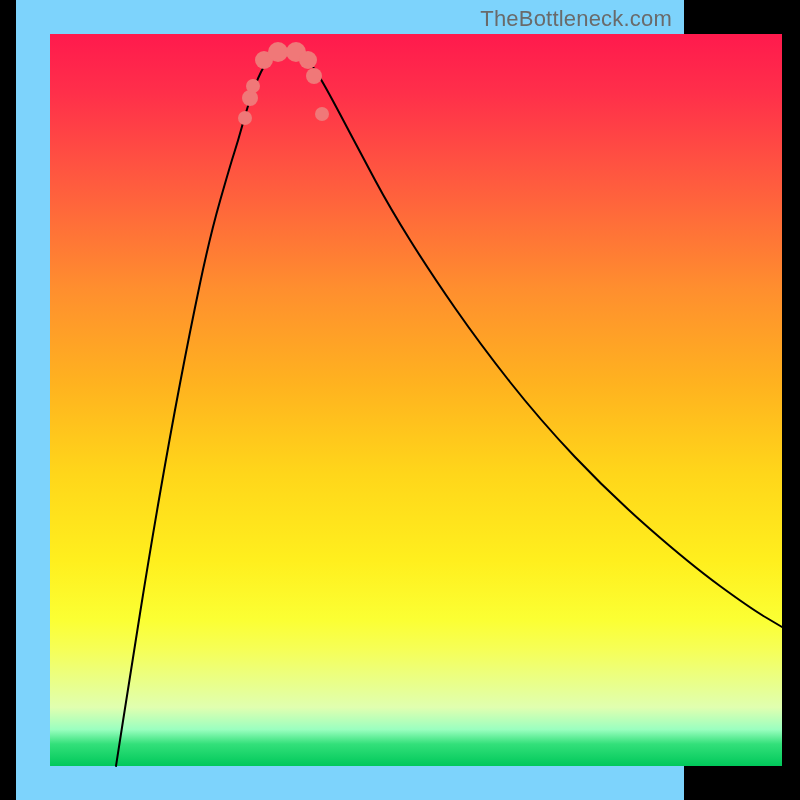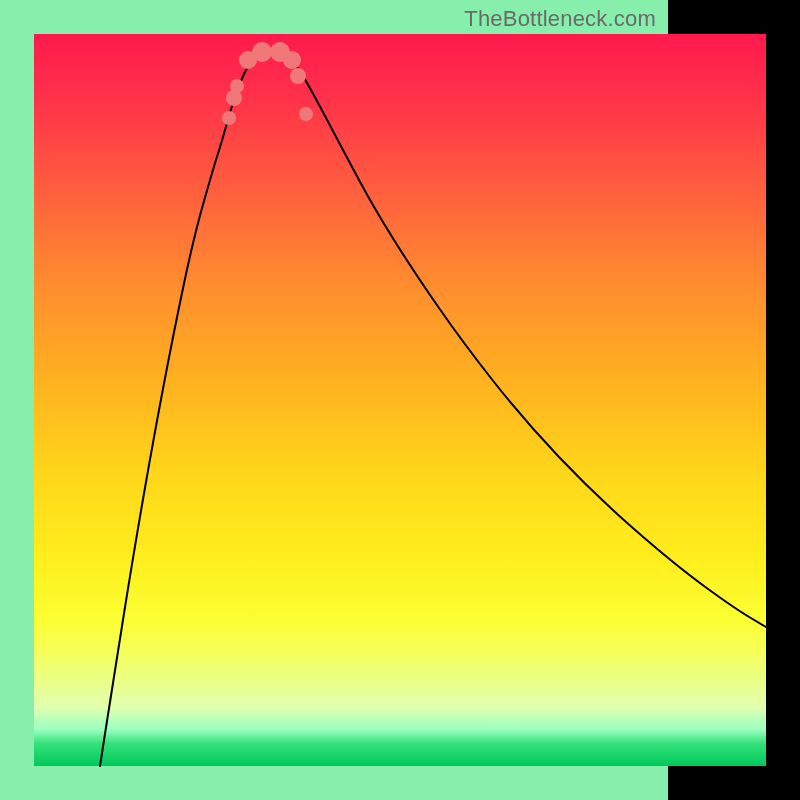--- a/index.html
+++ b/index.html
@@ -7,24 +7,24 @@
     padding: 0;
     width: 800px;
     height: 800px;
     overflow: hidden;
     background: #000;
     font-family: Arial, Helvetica, sans-serif;
   }
   .frame {
     position: absolute;
     top: 0;
-    left: 0;
+    left: 16px;
     width: 668px;
     height: 800px;
-    background: #86efac;
+    background: #7dd3fc;
   }
   .plot-area {
     position: absolute;
     top: 34px;
     left: 34px;
     width: 732px;
     height: 732px;
     
     background: linear-gradient(to bottom,
       #ff1a4d 0%,

